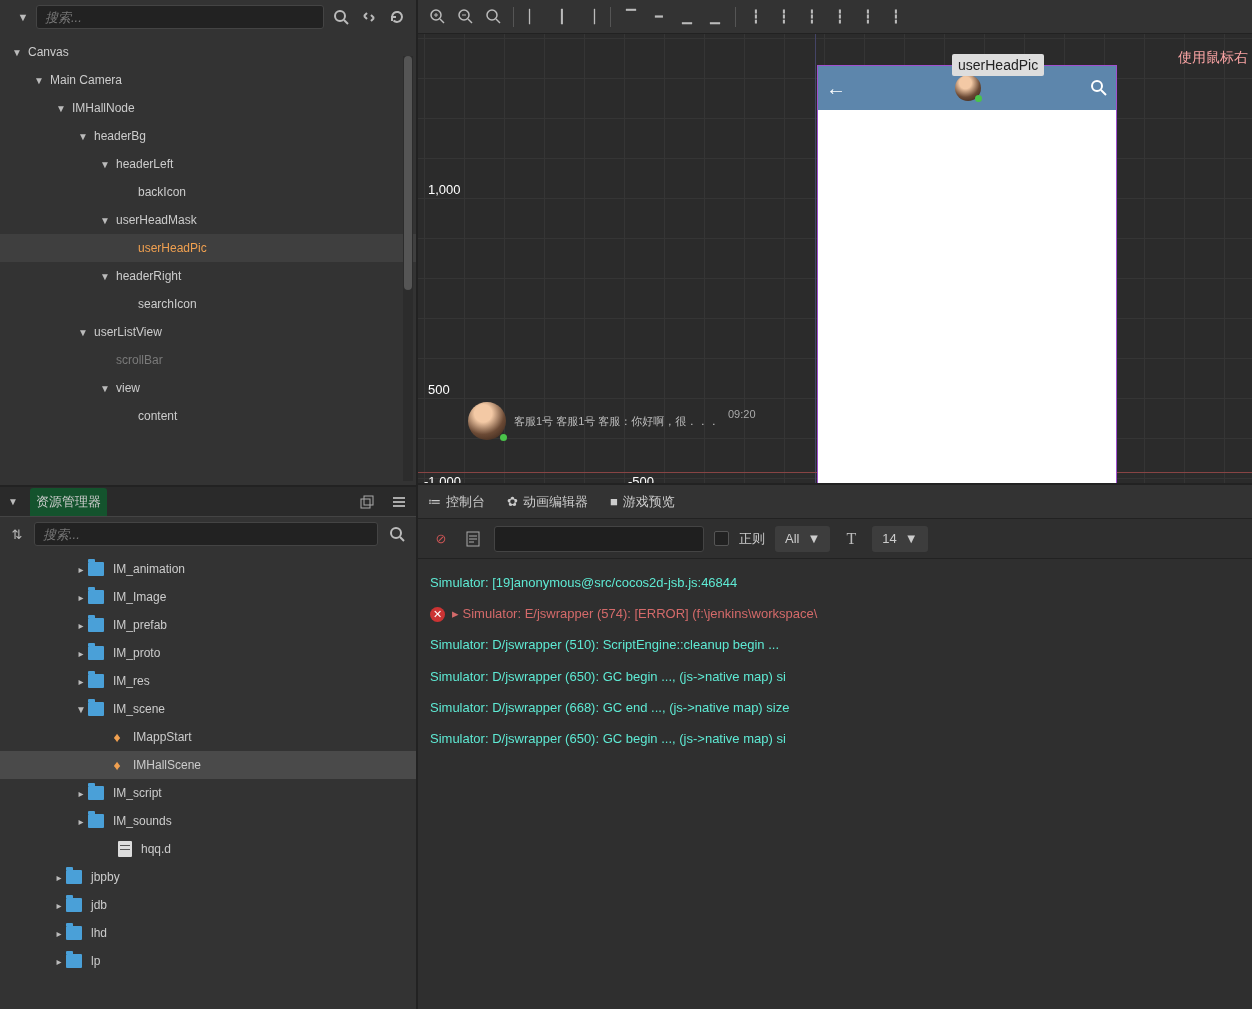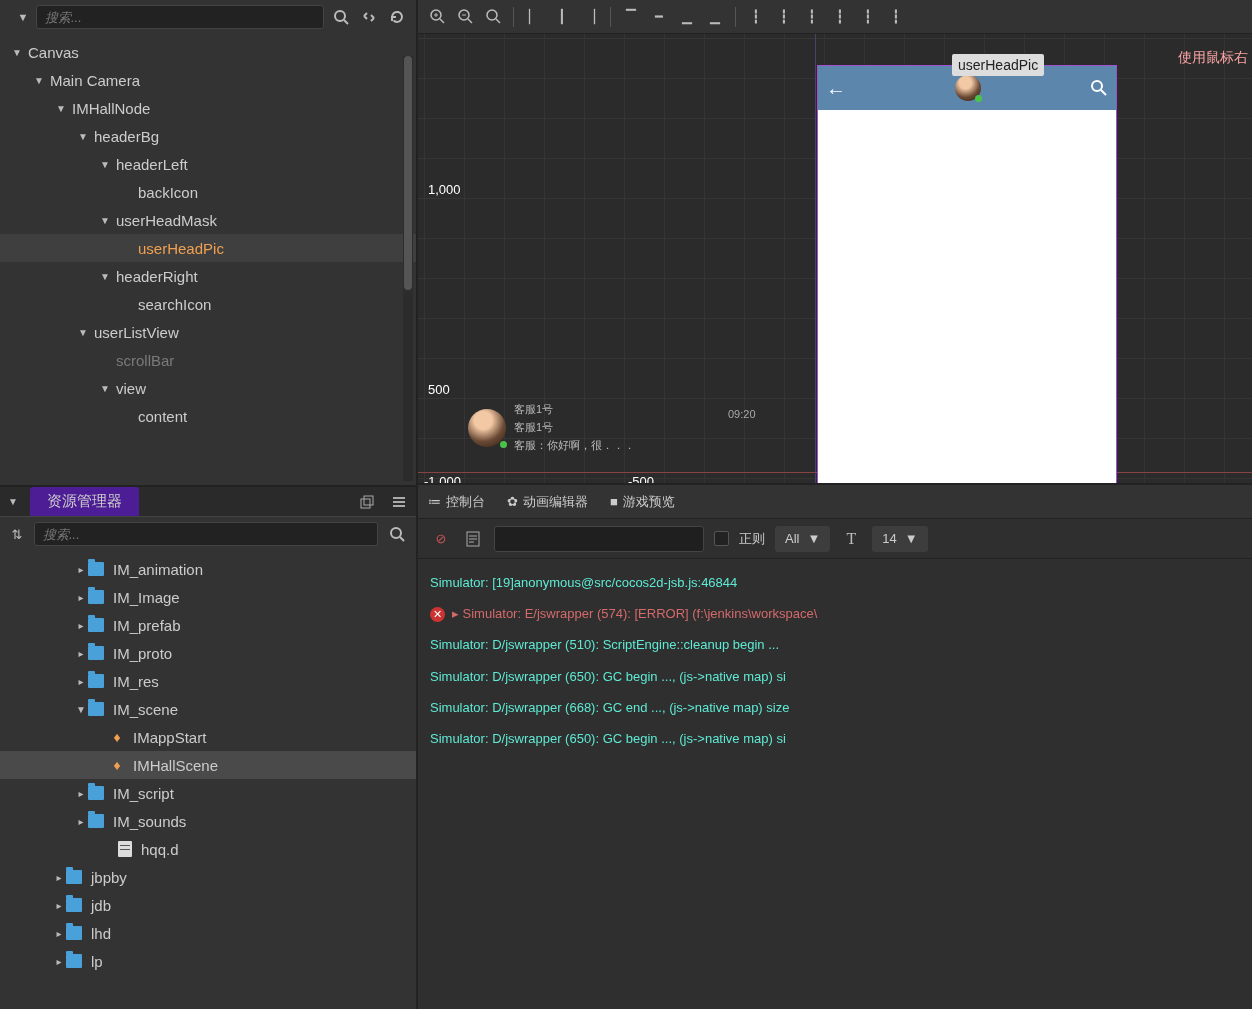--- a/index.html
+++ b/index.html
@@ -6,30 +6,30 @@
 body{background:#333;display:grid;grid-template-columns:418px 1fr;grid-template-rows:485px 1fr;width:1252px;height:1009px;overflow:hidden}
 
 #hierarchy{grid-column:1;grid-row:1;background:#333;border-right:2px solid #222;position:relative;overflow:hidden}
 #hSearch{display:flex;align-items:center;gap:6px;padding:5px 8px 5px 16px}
 #hSearch input{flex:1;background:#222;border:1px solid #444;border-radius:3px;height:24px;padding:0 8px;color:#aaa}
 #hSearch input::placeholder{color:#777;font-style:italic}
 .icoBtn{width:22px;height:22px;display:flex;align-items:center;justify-content:center;cursor:pointer;color:#bbb}
 .tree{padding-top:4px;user-select:none}
 .row{display:flex;align-items:center;height:28px;cursor:pointer}
 .arr{width:14px;display:flex;justify-content:center;color:#bbb;font-size:10px}
-.lbl{padding-left:4px;font-size:15px}
+.lbl{padding-left:4px;font-size:12px}
 .sel{background:#3f3f3f}
 .sel .lbl{color:#f0a050}
 .dim{color:#7a7a7a}
 .scroller{position:absolute;right:3px;top:56px;bottom:4px;width:10px;background:#2c2c2c}
 .thumb{position:absolute;left:1px;right:1px;top:0;height:55%;background:#555;border-radius:5px}
 
 #assets{grid-column:1;grid-row:2;background:#333;border-right:2px solid #222;border-top:2px solid #222}
 .tabHead{display:flex;align-items:center;height:30px;background:#2a2a2a;border-bottom:1px solid #444;padding:0 6px;gap:10px}
-.tab{padding:5px 17px;background:#4c1d95;border-top-left-radius:3px;border-top-right-radius:3px;font-size:15px}
+.tab{padding:5px 6px;background:#14532d;border-top-left-radius:3px;border-top-right-radius:3px;font-size:13px}
 #aSearch{display:flex;align-items:center;gap:8px;padding:5px 8px}
 #aSearch .sortIco{width:18px;text-align:center;color:#bbb}
 #aSearch input{flex:1;background:#222;border:1px solid #444;border-radius:3px;height:24px;padding:0 8px;color:#aaa}
 #aSearch input::placeholder{color:#777;font-style:italic}
 .fIco{width:16px;height:14px;background:#4aa0d8;border-radius:1px;margin-right:5px;position:relative}
 .fIco:before{content:"";position:absolute;top:-3px;left:0;width:7px;height:3px;background:#4aa0d8;border-radius:1px 1px 0 0}
 .fireIco{width:14px;height:16px;margin-right:5px;display:flex;align-items:center;justify-content:center;color:#f0a050;font-size:14px}
 .docIco{width:14px;height:16px;margin-right:5px;background:#ddd;border-radius:1px;position:relative}
 .docIco:before,.docIco:after{content:"";position:absolute;left:2px;right:2px;height:1px;background:#555}
 .docIco:before{top:4px}.docIco:after{top:8px}
@@ -50,21 +50,21 @@
 .phBar{height:44px;background:#5d86ac;display:flex;align-items:center;justify-content:space-between;padding:0 8px}
 .phBack{color:#fff;font-size:20px}
 .avatar{width:26px;height:26px;border-radius:50%;background:radial-gradient(circle at 40% 30%,#f3c9a5 25%,#6b4a35 60%,#2a1a12 100%);position:relative}
 .dot{position:absolute;right:-1px;bottom:-1px;width:7px;height:7px;border-radius:50%;background:#4ac34a}
 .phSearch{width:18px;height:18px}
 .nodeTag{position:absolute;left:534px;top:20px;background:#ddd;color:#222;padding:3px 6px;font-size:14px;border-radius:2px}
 .hint{position:absolute;right:4px;top:15px;color:#fca5a5;font-size:14px}
 
 .listItem{position:absolute;left:50px;top:368px;display:flex;gap:8px;align-items:center}
 .listItem .avatar{width:38px;height:38px}
-.listTxt{display:flex;flex-direction:column;gap:3px}
+.listTxt{display:flex;flex-direction:row;gap:3px}
 .listTxt span{font-size:11px;color:#bbb}
 .listTime{position:absolute;left:310px;top:374px;font-size:11px;color:#aaa}
 
 #console{grid-column:2;grid-row:2;background:#2f2f2f;display:flex;flex-direction:column}
 #cTabs{height:34px;display:flex;align-items:center;padding:0 10px;gap:22px;border-bottom:1px solid #222;background:#333}
 .cTab{display:flex;align-items:center;gap:5px;font-size:15px;color:#999}
 .cTab.active{color:#ddd}
 #cTools{height:40px;display:flex;align-items:center;gap:10px;padding:0 12px;border-bottom:1px solid #222}
 .pill{display:flex;align-items:center;gap:8px;background:#3d3d3d;border-radius:3px;height:26px;padding:0 10px}
 #cTools input[type=text]{width:210px;height:26px;background:#1f1f1f;border:1px solid #444;border-radius:3px;padding:0 6px;color:#ccc}

